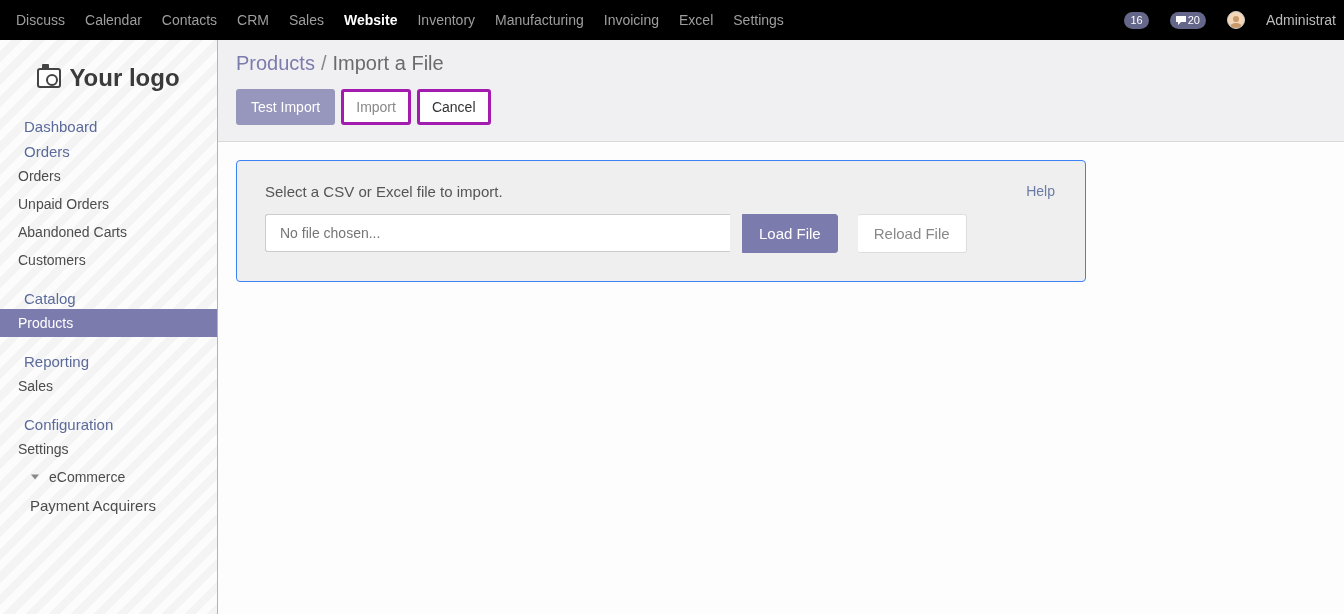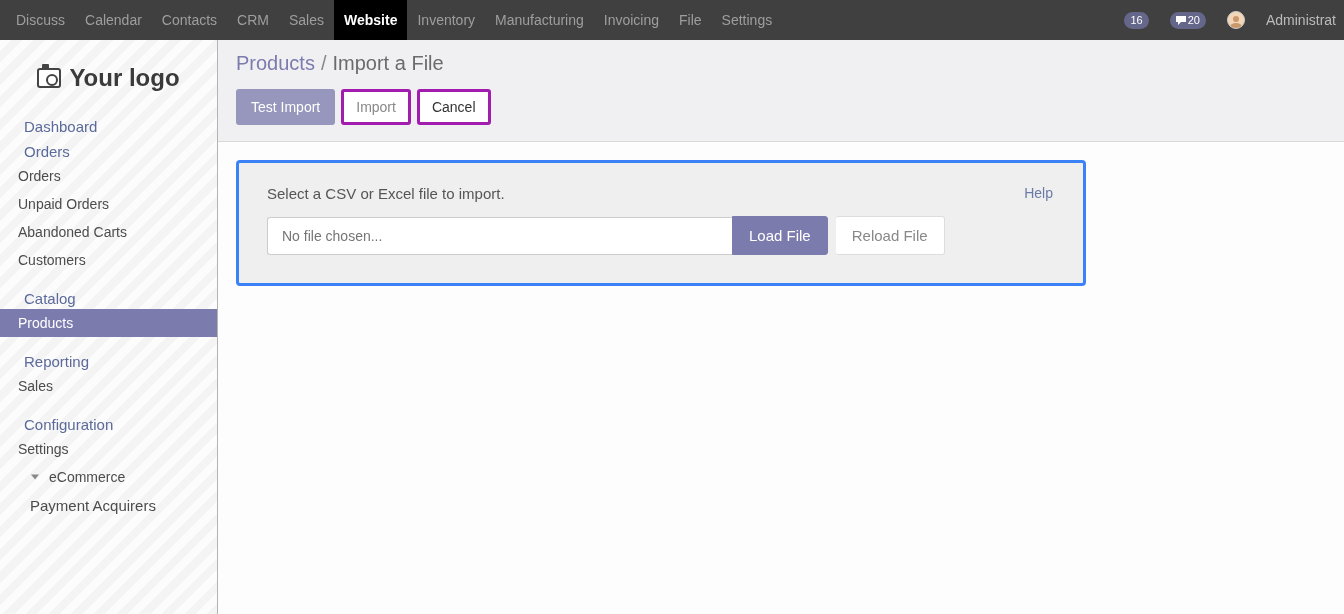--- a/index.html
+++ b/index.html
@@ -9,21 +9,21 @@
     font-size: 14px;
     color: #4c4c4c;
     background: #fff;
     width: 1344px;
     height: 614px;
     overflow: hidden;
   }
 
   
   .navbar {
-    background: #404040;
+    background: #000000;
     height: 40px;
     display: flex;
     align-items: center;
     justify-content: space-between;
     padding: 0 6px;
     color: #c5c5c5;
   }
   .navbar-left {
     display: flex;
     align-items: center;
@@ -251,21 +251,21 @@
   .btn-muted {
     color: #888;
   }
   .btn-default {
     background: #fff;
     color: #333;
   }
 
   .import-panel {
     margin: 18px;
-    border: 3px solid #3b82f6;
+    border: 1px solid #3b82f6;
     border-radius: 4px;
     background: #efefef;
     padding: 22px 28px 28px 28px;
     max-width: 850px;
     position: relative;
   }
   .import-instruction {
     color: #555;
     font-size: 15px;
     margin-bottom: 14px;
@@ -273,22 +273,22 @@
   .help-link {
     position: absolute;
     top: 22px;
     right: 30px;
     color: #6b7ba5;
     cursor: pointer;
     font-size: 14px;
   }
   .file-row {
     display: flex;
-    align-items: center;
-    gap: 0;
+    align-items: flex-start;
+    gap: 12px;
   }
   .file-input {
     flex: 1;
     background: #fff;
     border: 1px solid #ccc;
     border-right: none;
     border-radius: 3px 0 0 3px;
     padding: 10px 14px;
     color: #aaa;
     font-size: 14px;
@@ -323,21 +323,21 @@
   <div class="navbar-left">
     <div class="nav-item">Discuss</div>
     <div class="nav-item">Calendar</div>
     <div class="nav-item">Contacts</div>
     <div class="nav-item">CRM</div>
     <div class="nav-item">Sales</div>
     <div class="nav-item active">Website</div>
     <div class="nav-item">Inventory</div>
     <div class="nav-item">Manufacturing</div>
     <div class="nav-item">Invoicing</div>
-    <div class="nav-item">File</div>
+    <div class="nav-item">Excel</div>
     <div class="nav-item">Settings</div>
   </div>
   <div class="navbar-right">
     <span class="badge">16</span>
     <span class="badge badge-comment">
       <svg width="10" height="9" viewBox="0 0 10 9">
         <path d="M0 0 h10 v6 h-5 l-3 3 v-3 h-2 z" fill="#fff"></path>
       </svg>
       <span>20</span>
     </span>

